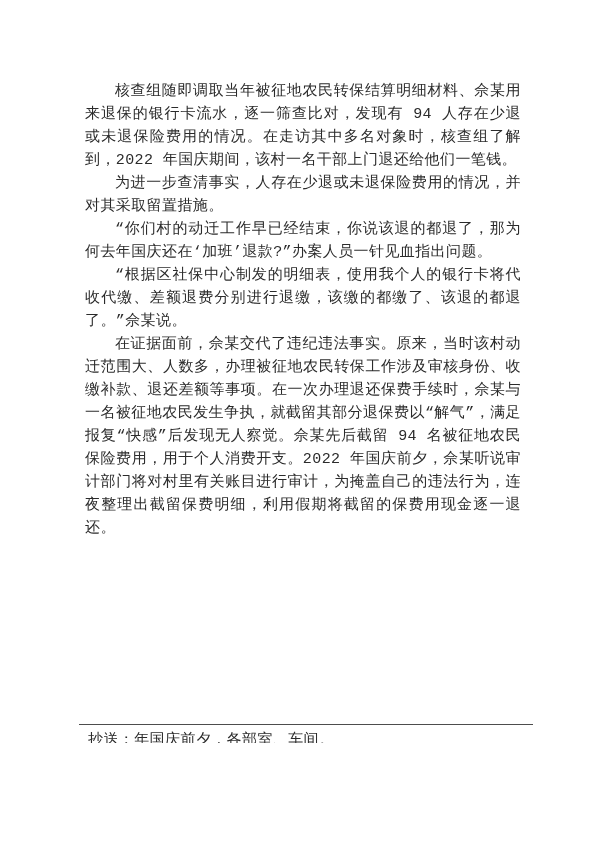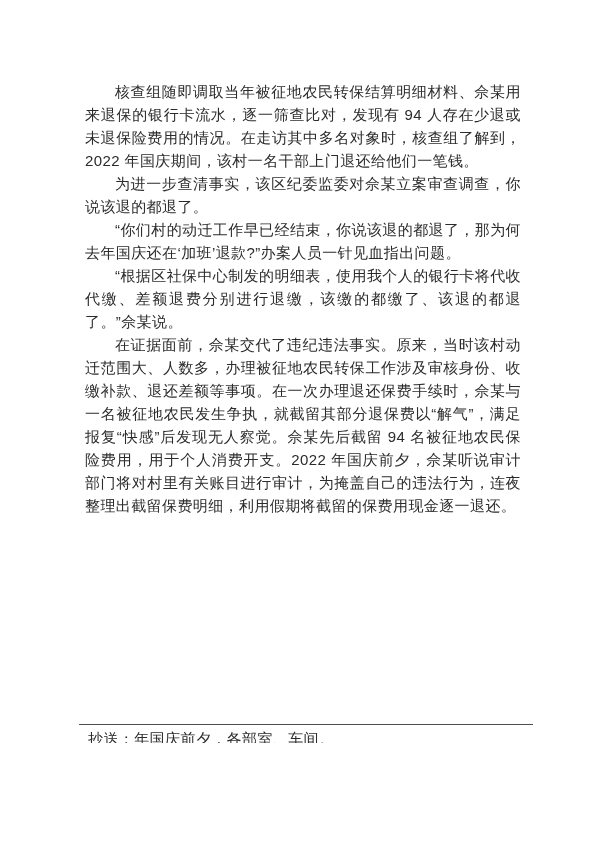--- a/index.html
+++ b/index.html
@@ -5,21 +5,21 @@
   html, body {
     margin: 0;
     padding: 0;
     background: #ffffff;
   }
   .page {
     position: relative;
     width: 600px;
     height: 743px;
     background: #ffffff;
-    font-family: Liberation Sans, sans-serif;
+    font-family: Liberation Mono, monospace;
     color: #2b2b2b;
     overflow: hidden;
   }
   .content {
     position: absolute;
     left: 85px;
     top: 80px;
     width: 436px;
   }
   .para {
@@ -66,21 +66,21 @@
     letter-spacing: 1px;
   }
 </style>
 </head>
 <body>
 
 <div class="page">
 
   <div class="content">
     <p class="para">核查组随即调取当年被征地农民转保结算明细材料、佘某用来退保的银行卡流水，逐一筛查比对，发现有 94 人存在少退或未退保险费用的情况。在走访其中多名对象时，核查组了解到，2022 年国庆期间，该村一名干部上门退还给他们一笔钱。</p>
-    <p class="para">为进一步查清事实，该区纪委监委对佘某立案审查调查，你说该退的都退了。</p>
+    <p class="para">为进一步查清事实，人存在少退或未退保险费用的情况，并对其采取留置措施。</p>
     <p class="para">“你们村的动迁工作早已经结束，你说该退的都退了，那为何去年国庆还在‘加班’退款?”办案人员一针见血指出问题。</p>
     <p class="para">“根据区社保中心制发的明细表，使用我个人的银行卡将代收代缴、差额退费分别进行退缴，该缴的都缴了、该退的都退了。”佘某说。</p>
     <p class="para">在证据面前，佘某交代了违纪违法事实。原来，当时该村动迁范围大、人数多，办理被征地农民转保工作涉及审核身份、收缴补款、退还差额等事项。在一次办理退还保费手续时，佘某与一名被征地农民发生争执，就截留其部分退保费以“解气”，满足报复“快感”后发现无人察觉。佘某先后截留 94 名被征地农民保险费用，用于个人消费开支。2022 年国庆前夕，佘某听说审计部门将对村里有关账目进行审计，为掩盖自己的违法行为，连夜整理出截留保费明细，利用假期将截留的保费用现金逐一退还。</p>
   </div>
 
   <div class="rule rule-top"></div>
 
   <div class="cc-line">抄送：年国庆前夕，各部室、车间。</div>
 
   <div class="rule rule-mid"></div>

